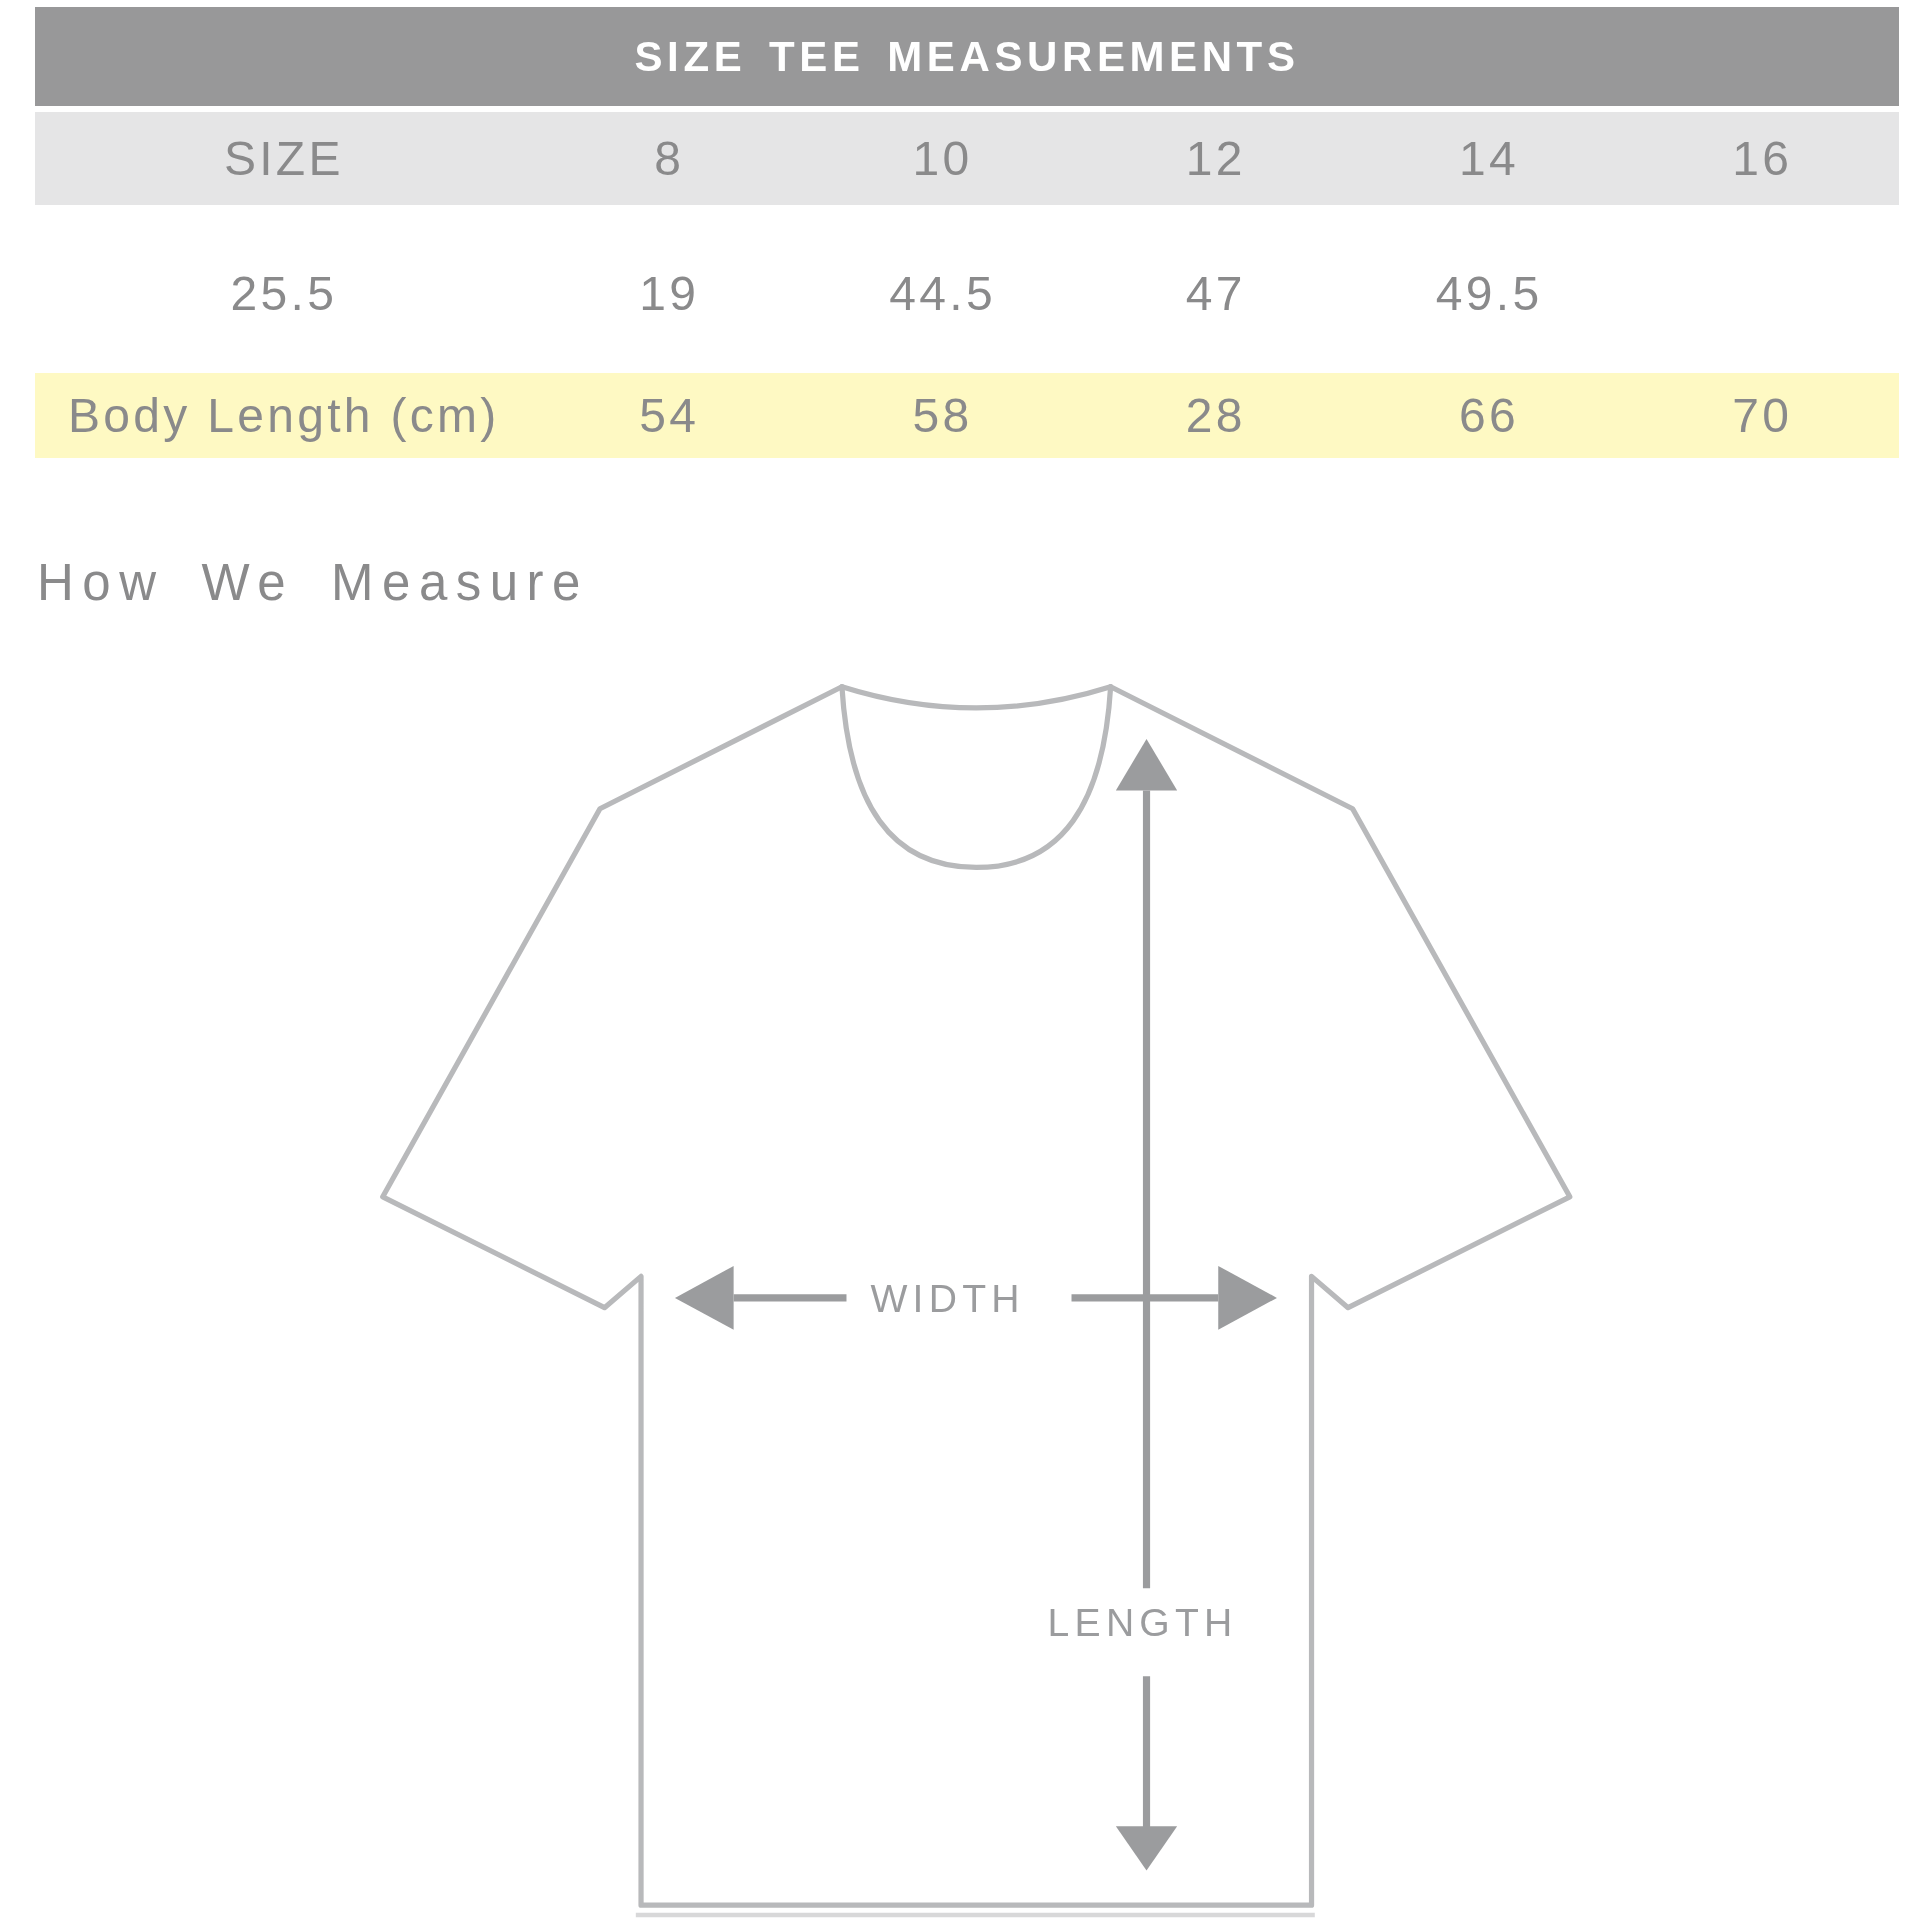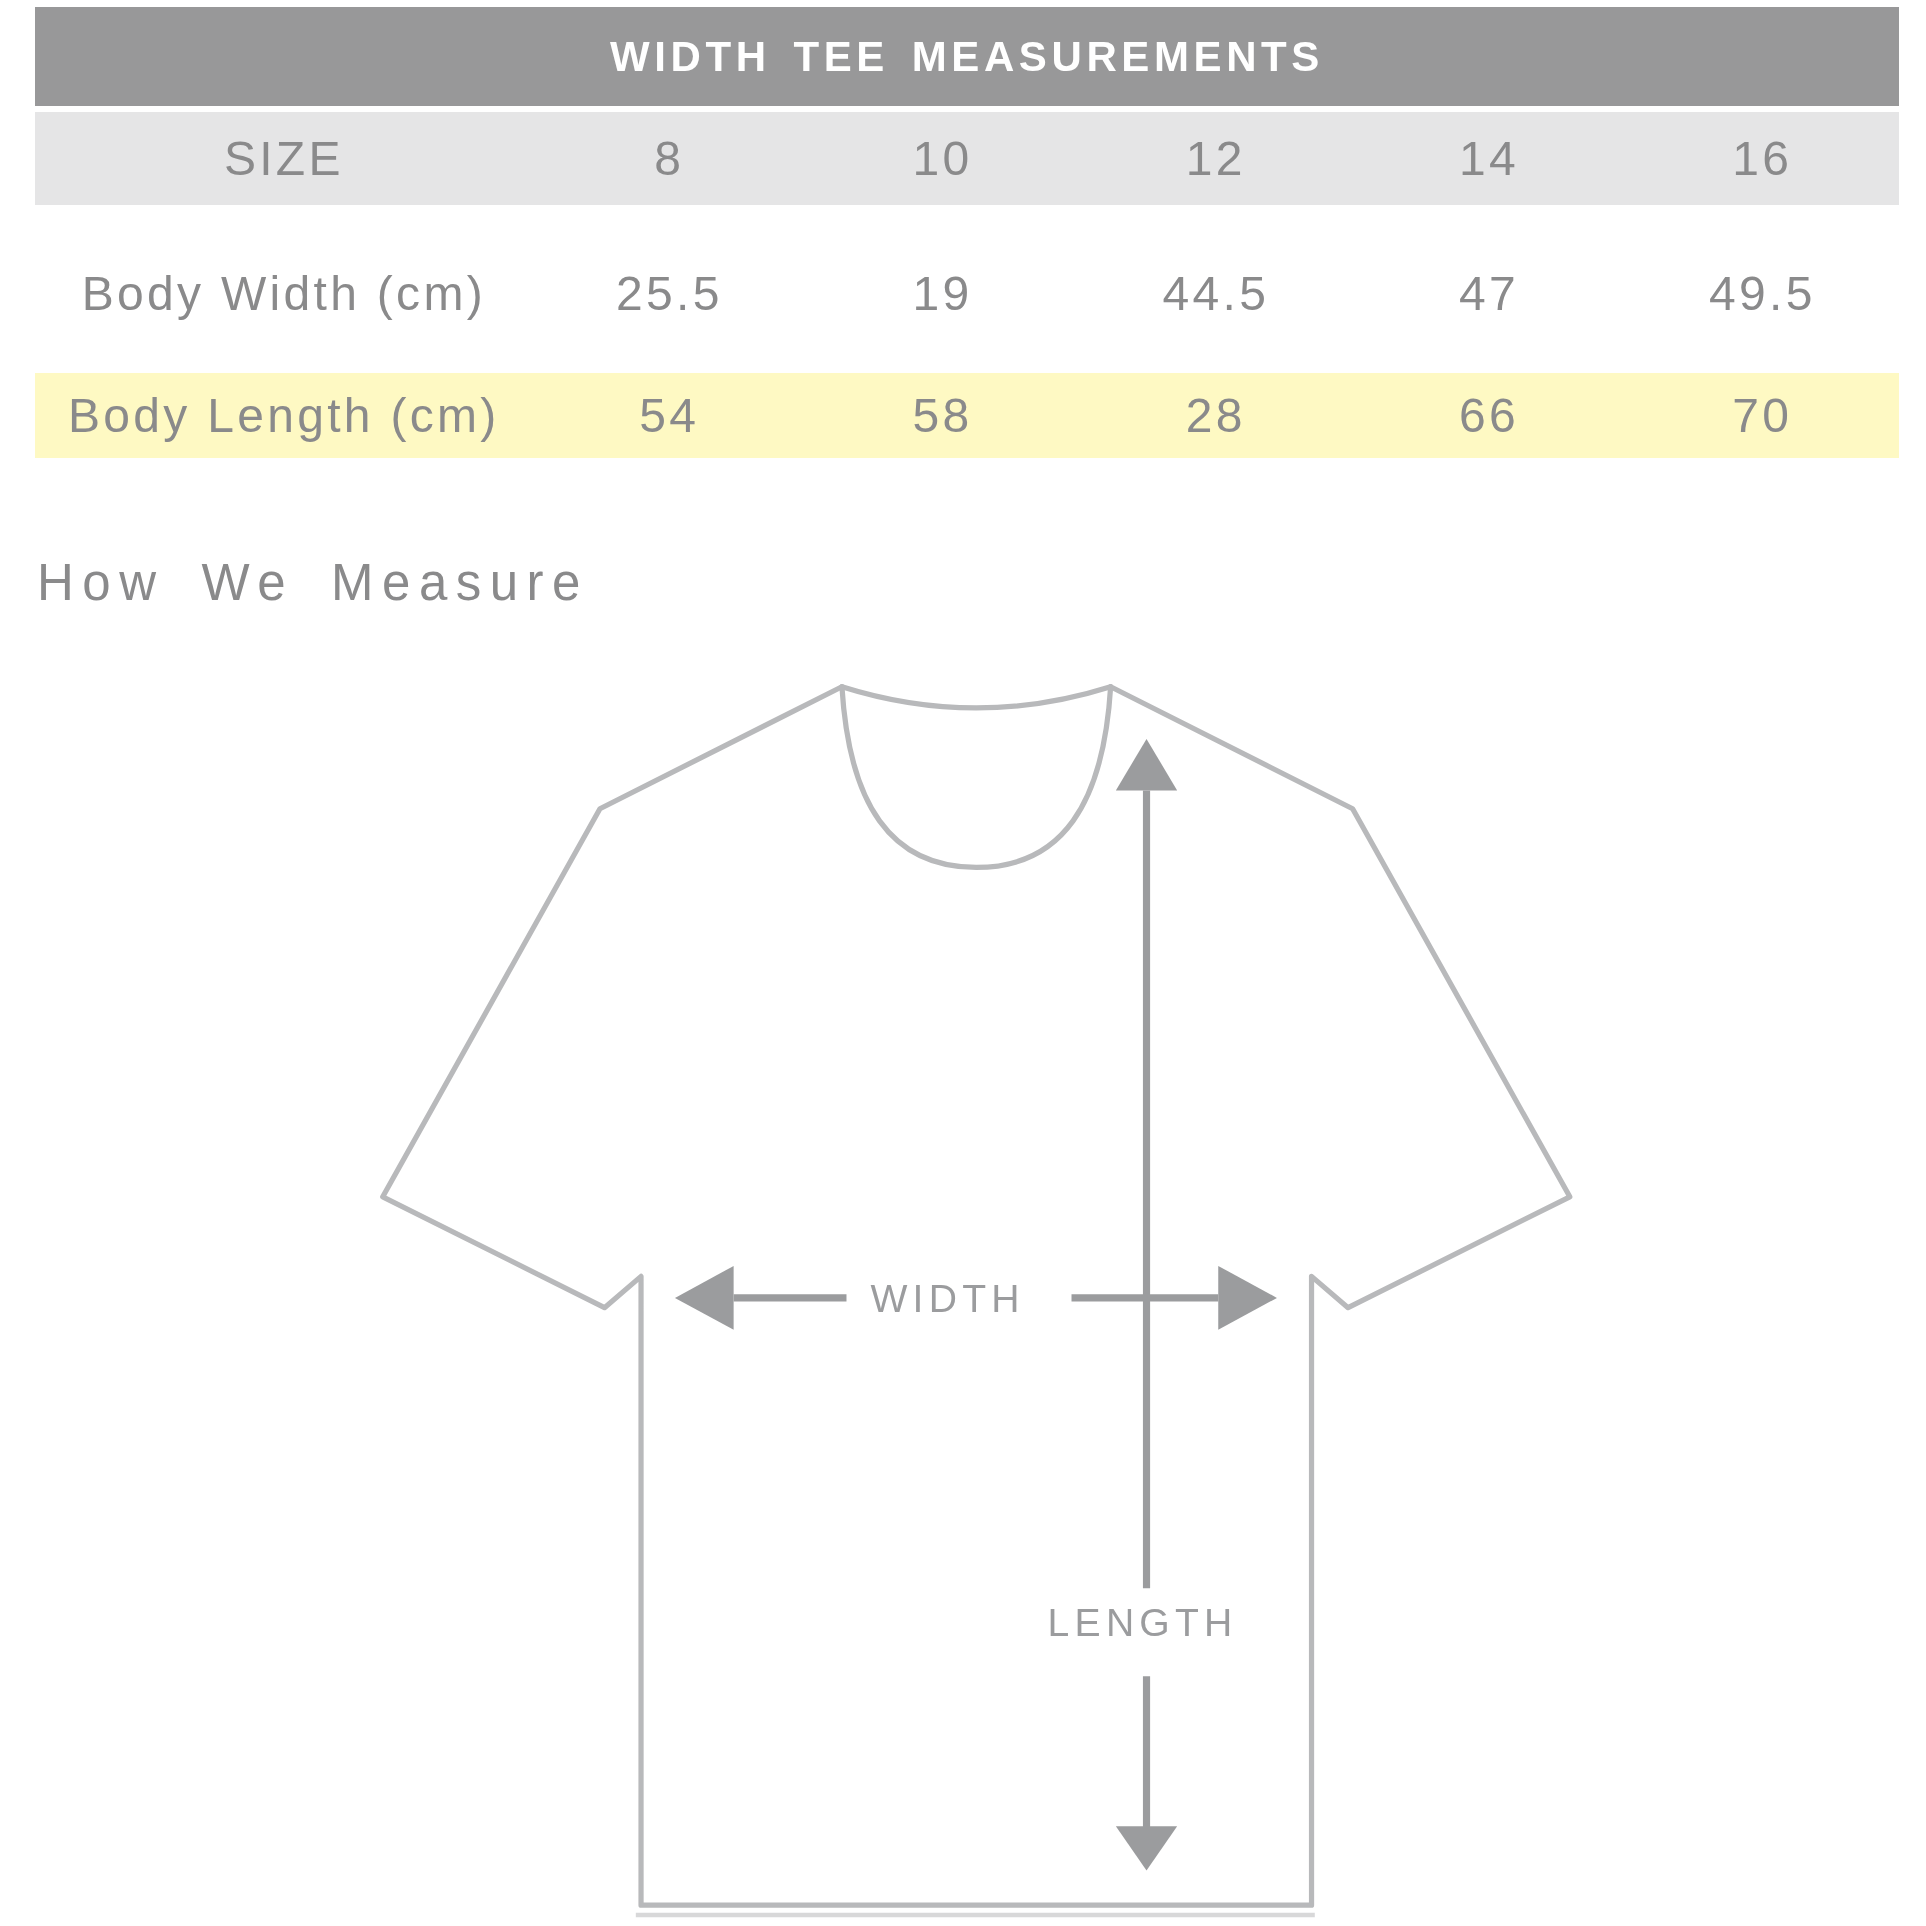--- a/index.html
+++ b/index.html
@@ -61,34 +61,33 @@
   .diagram-label{
     fill:var(--arrow);
     font-family:"Liberation Sans", sans-serif;
     font-size:60px;font-weight:500;letter-spacing:8px;
   }
 </style>
 </head>
 <body>
 
 <div class="abs tbl-header">
-  <div class="tbl-title">WIDTH TEE MEASUREMENTS</div>
+  <div class="tbl-title">SIZE TEE MEASUREMENTS</div>
 </div>
 
 <div class="abs row size-row">
   <div class="cell">SIZE</div>
   <div class="cell">8</div>
   <div class="cell">10</div>
   <div class="cell">12</div>
   <div class="cell">14</div>
   <div class="cell">16</div>
 </div>
 
 <div class="abs row data-row-1">
-  <div class="cell">Body Width (cm)</div>
   <div class="cell">25.5</div>
   <div class="cell">19</div>
   <div class="cell">44.5</div>
   <div class="cell">47</div>
   <div class="cell">49.5</div>
 </div>
 
 <div class="abs row data-row-2">
   <div class="cell">Body Length (cm)</div>
   <div class="cell">54</div>

